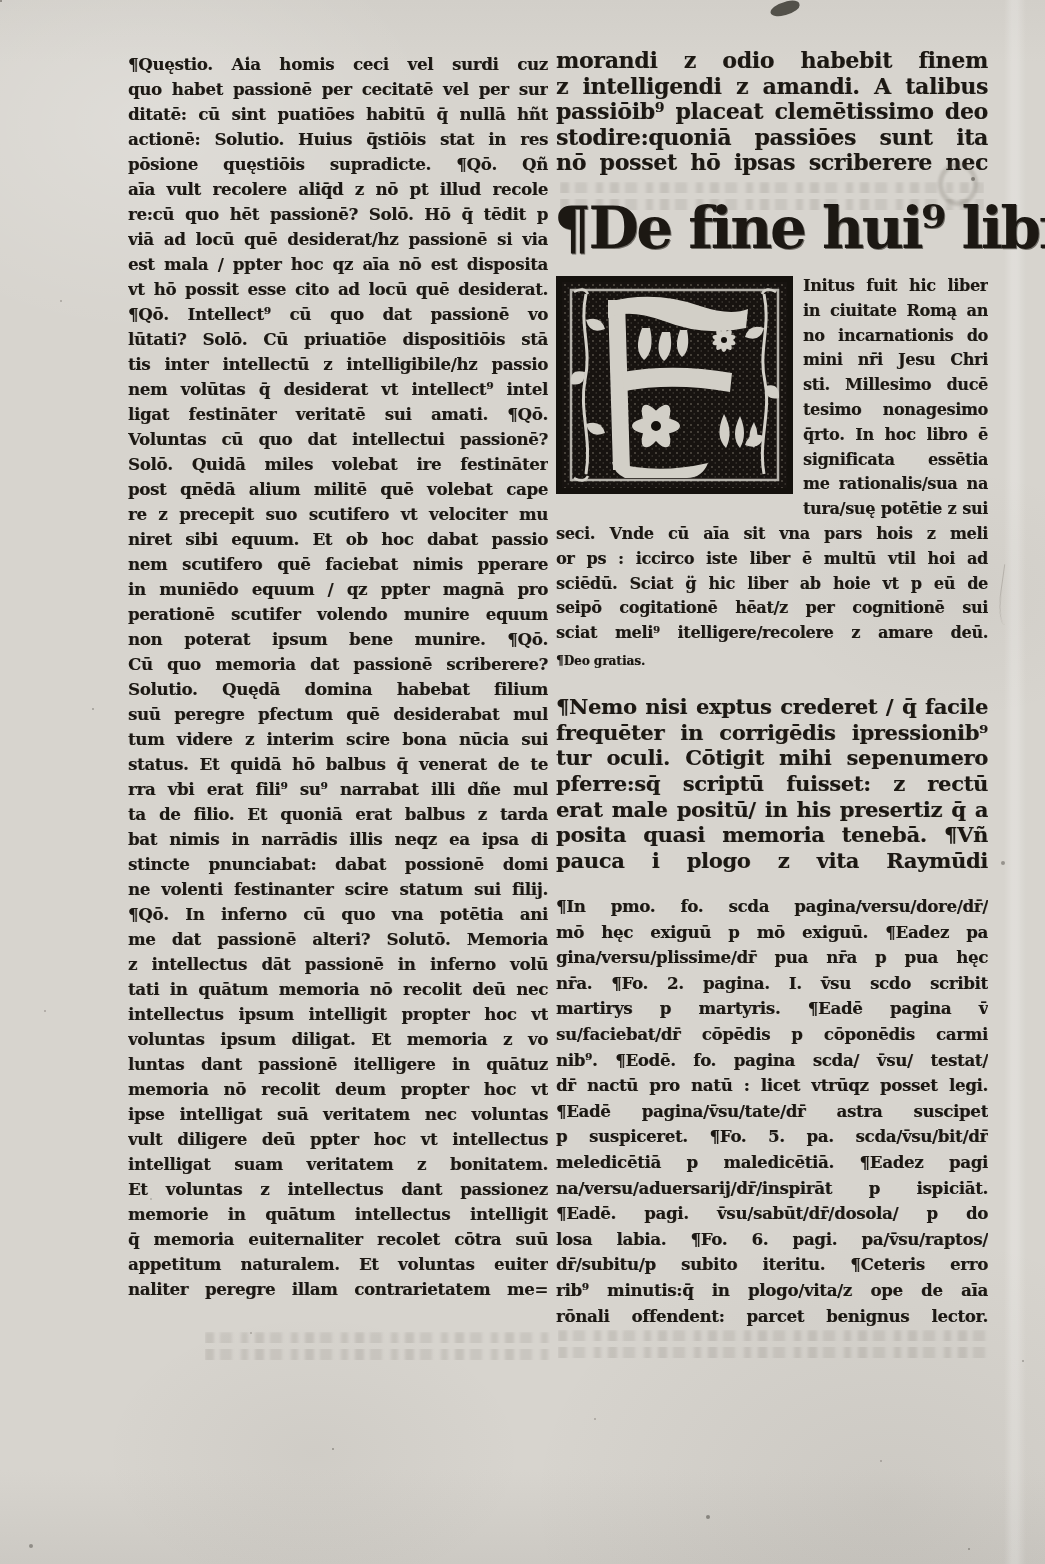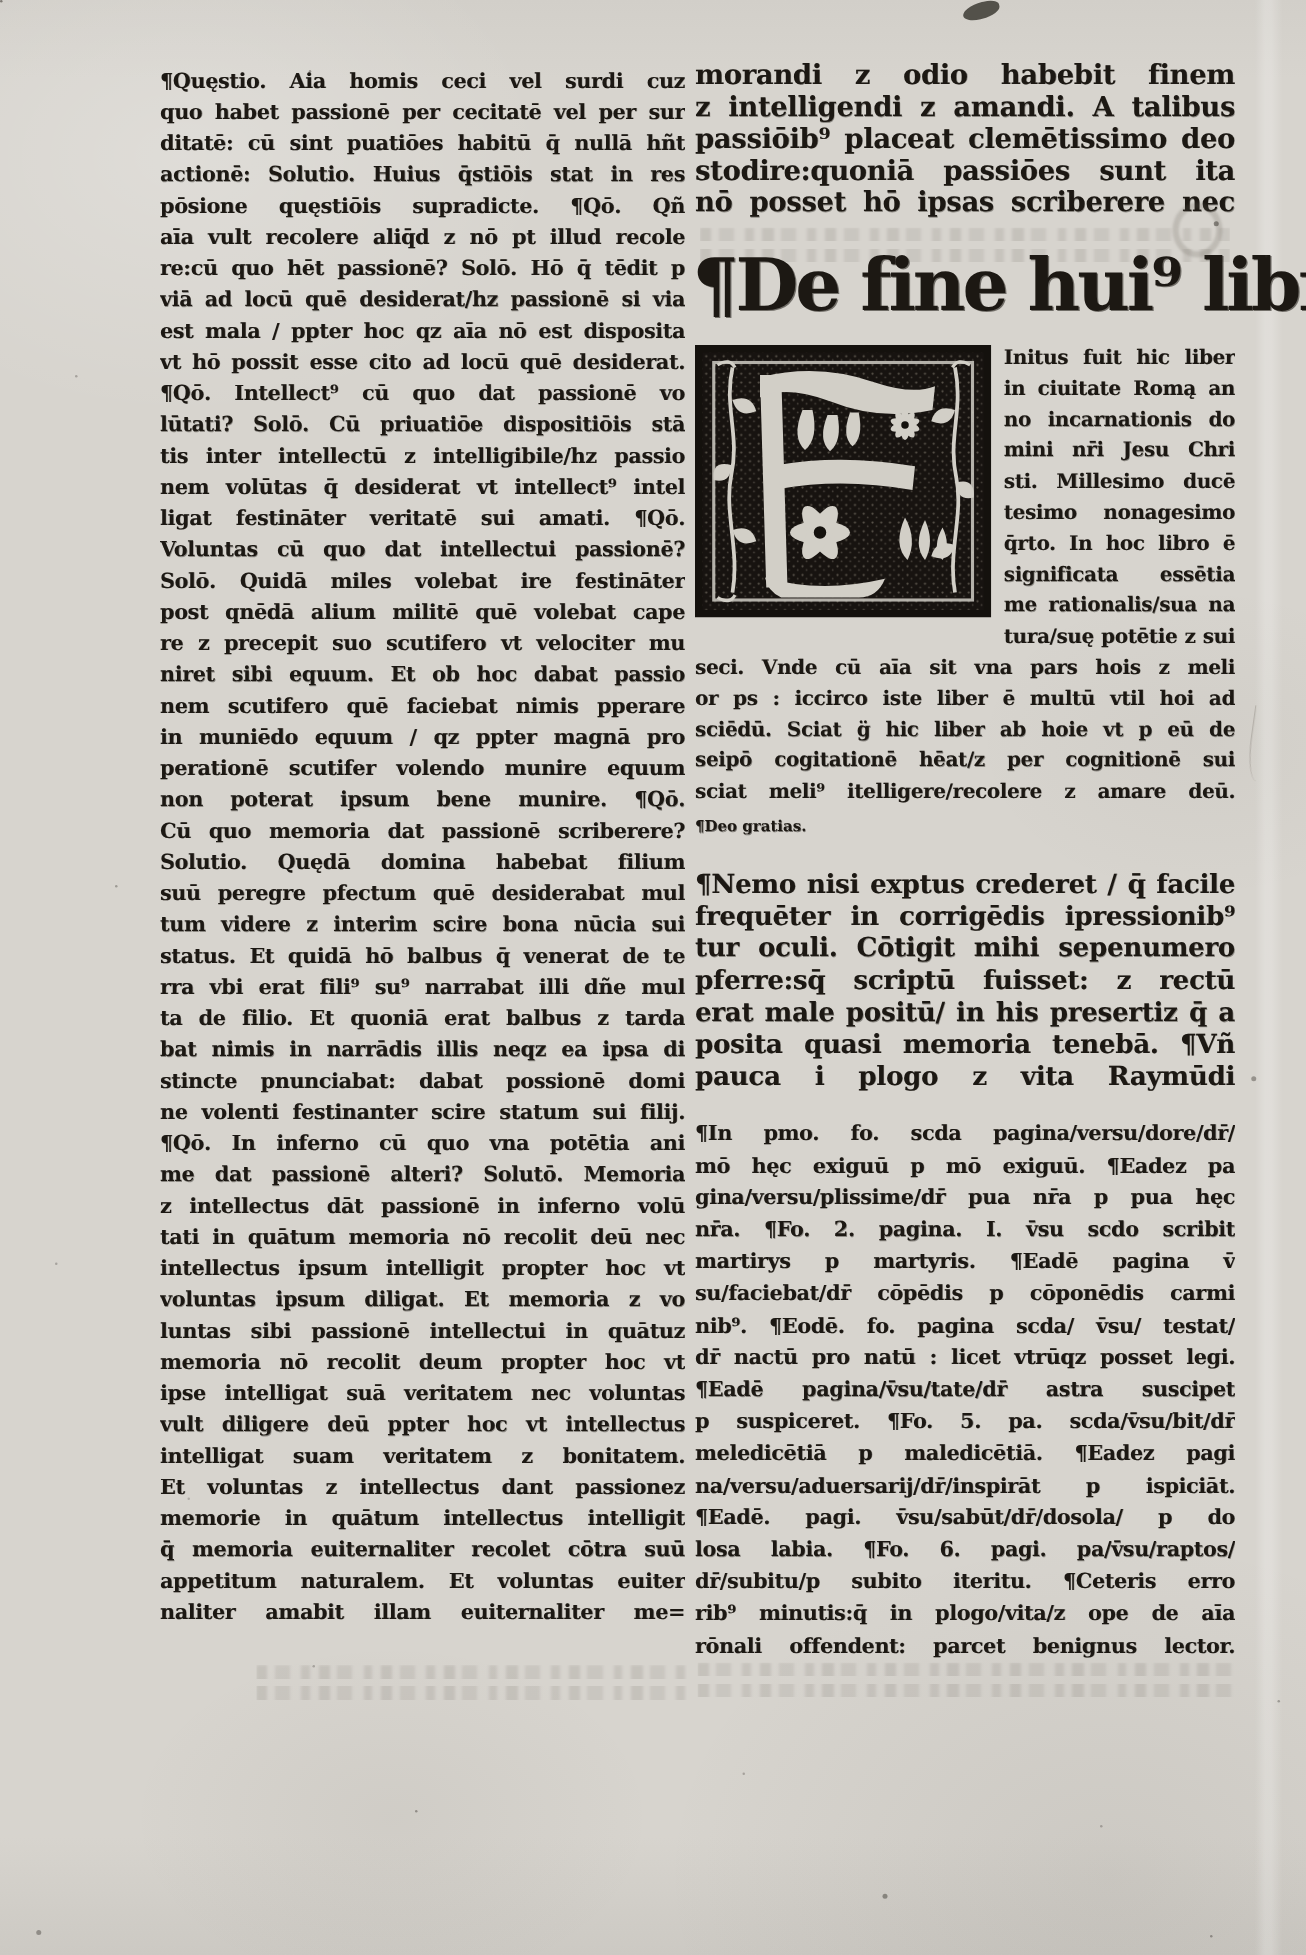--- a/index.html
+++ b/index.html
@@ -159,30 +159,30 @@
       <div class="tline">ta de filio. Et quoniā erat balbus z tarda</div>
       <div class="tline">bat nimis in narrādis illis neqz ea ipsa di</div>
       <div class="tline">stincte pnunciabat: dabat possionē domi</div>
       <div class="tline">ne volenti festinanter scire statum sui filij.</div>
       <div class="tline">¶Qō. In inferno cū quo vna potētia ani</div>
       <div class="tline">me dat passionē alteri? Solutō. Memoria</div>
       <div class="tline">z intellectus dāt passionē in inferno volū</div>
       <div class="tline">tati in quātum memoria nō recolit deū nec</div>
       <div class="tline">intellectus ipsum intelligit propter hoc vt</div>
       <div class="tline">voluntas ipsum diligat. Et memoria z vo</div>
-      <div class="tline">luntas sibi passionē intellectui in quātuz</div>
+      <div class="tline">luntas dant passionē itelligere in quātuz</div>
       <div class="tline">memoria nō recolit deum propter hoc vt</div>
       <div class="tline">ipse intelligat suā veritatem nec voluntas</div>
       <div class="tline">vult diligere deū ppter hoc vt intellectus</div>
       <div class="tline">intelligat suam veritatem z bonitatem.</div>
       <div class="tline">Et voluntas z intellectus dant passionez</div>
       <div class="tline">memorie in quātum intellectus intelligit</div>
       <div class="tline">q̄ memoria euiternaliter recolet cōtra suū</div>
       <div class="tline">appetitum naturalem. Et voluntas euiter</div>
-      <div class="tline">naliter amabit illam euiternaliter me=</div>
+      <div class="tline">naliter peregre illam contrarietatem me=</div>
     </div>
 
   <div class="right-col">
 
     <div class="rc-top">
         <div class="tline">morandi z odio habebit finem recolendi</div>
         <div class="tline">z intelligendi z amandi. A talibus autem</div>
         <div class="tline">passiōib⁹ placeat clemētissimo deo nos cu</div>
         <div class="tline">stodire:quoniā passiōes sunt ita magne vt</div>
         <div class="tline">nō posset hō ipsas scriberere nec extimare.</div>

